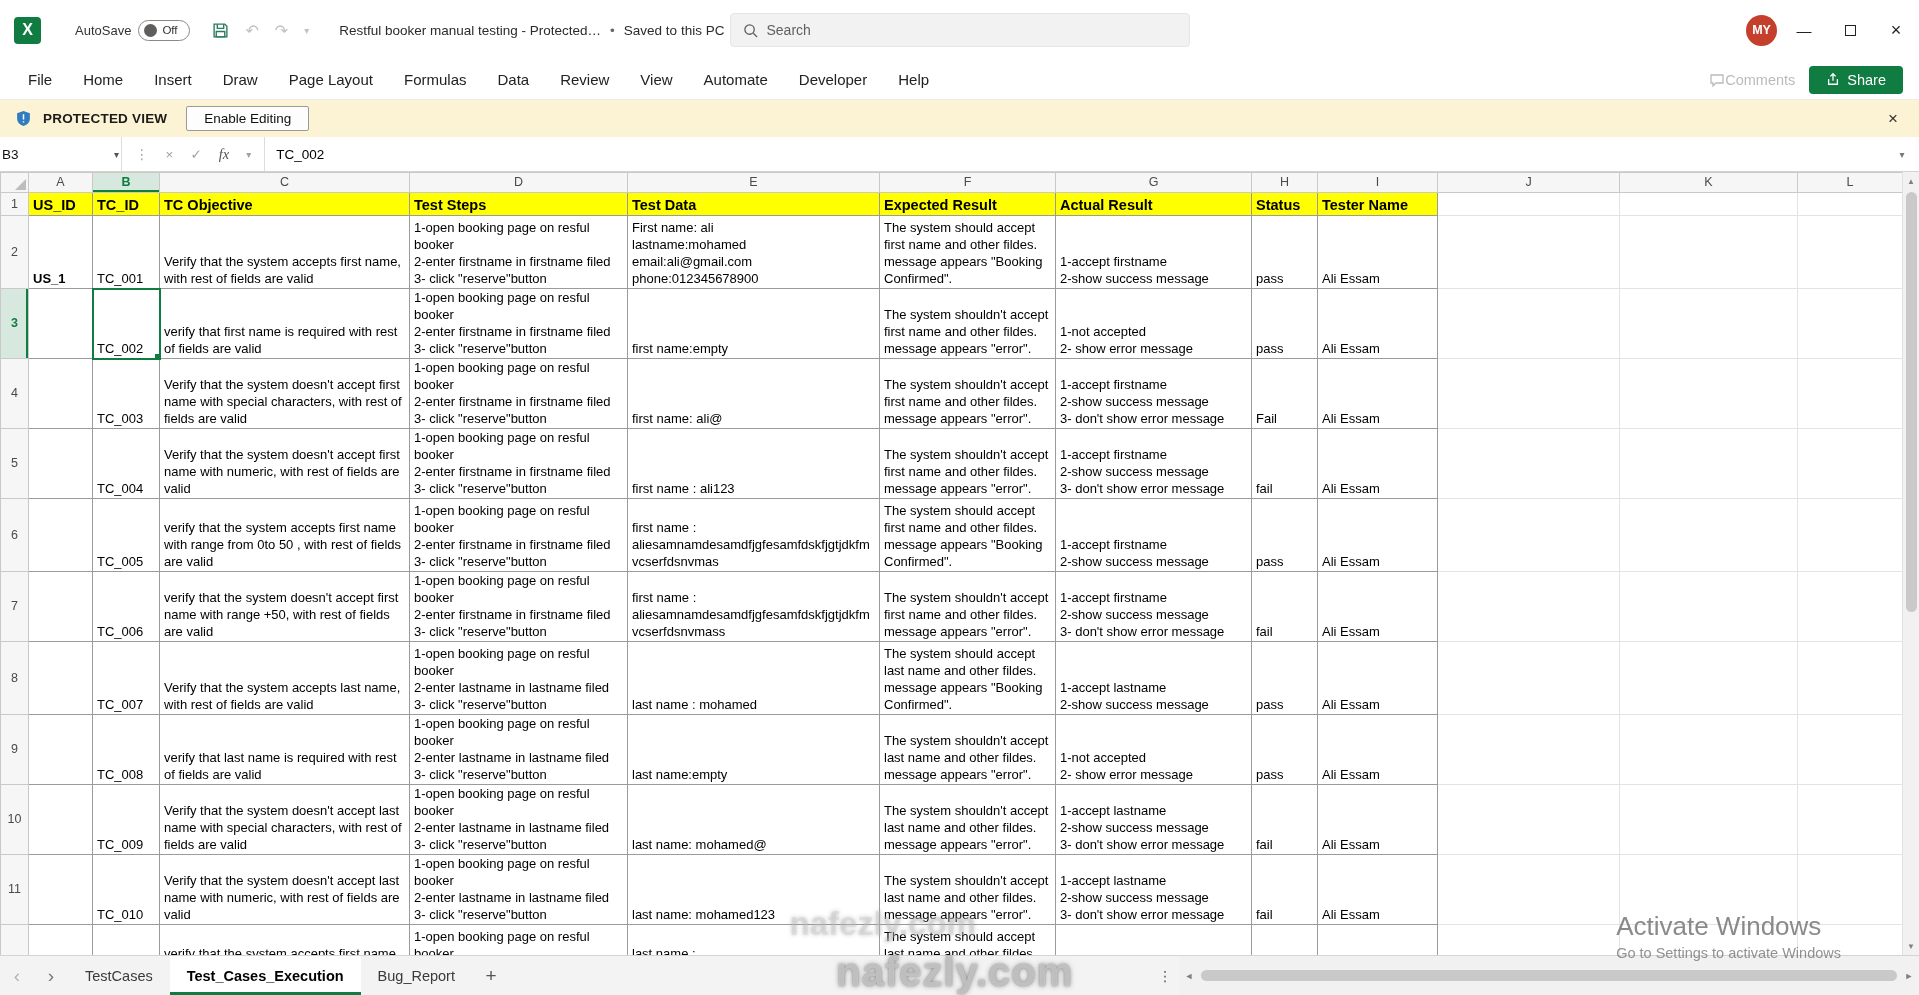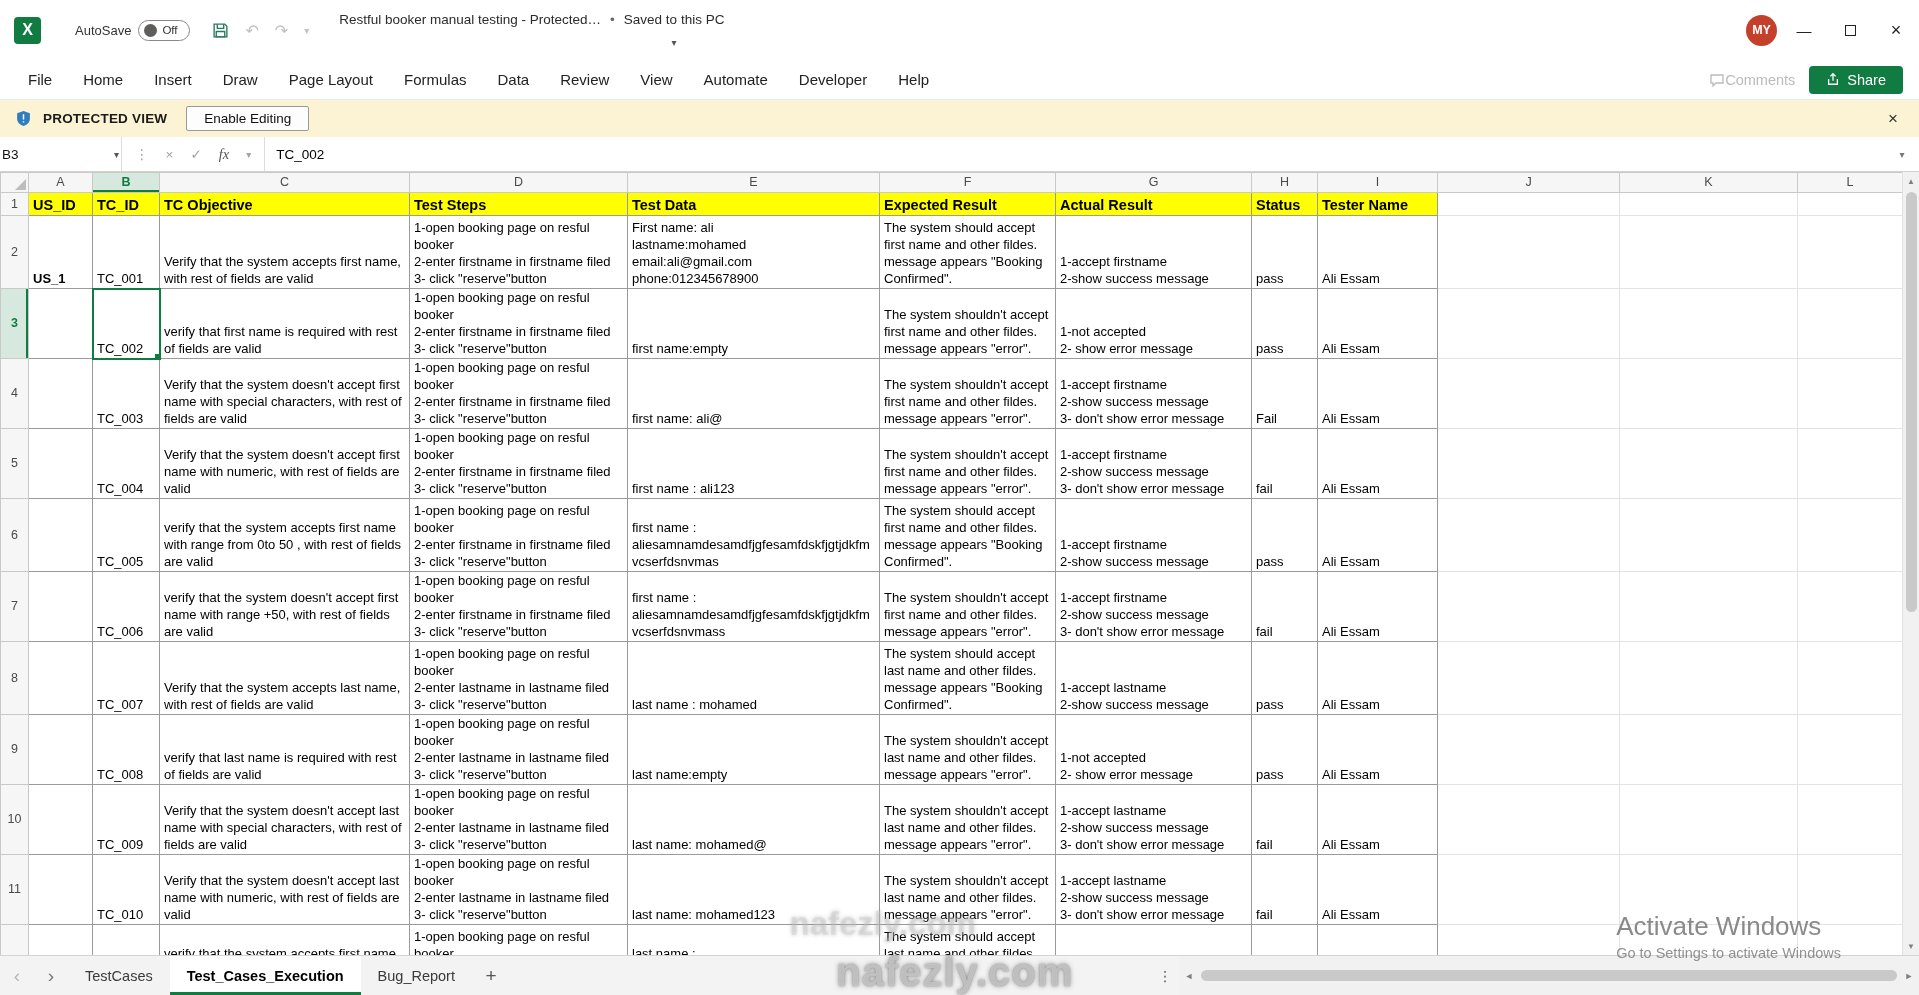--- a/index.html
+++ b/index.html
@@ -19,21 +19,21 @@
   .titlebar{height:60px;display:flex;align-items:center;gap:10px;padding:0 0 0 14px;position:relative;background:#fff;}
   .excel-logo{width:27px;height:27px;border-radius:4px;background:var(--green);color:#fff;font-weight:bold;font-size:16px;display:flex;align-items:center;justify-content:center;}
   .autosave{display:flex;align-items:center;gap:7px;font-size:13px;color:#333;margin-left:24px;}
   .toggle{width:52px;height:21px;border:1px solid #8a8886;border-radius:11px;display:flex;align-items:center;gap:5px;padding:0 5px;background:#fff;}
   .knob{width:13px;height:13px;border-radius:50%;background:#605e5c;}
   .toggle-state{font-size:11.5px;color:#333;}
   .qat{display:flex;align-items:center;gap:16px;margin-left:12px;font-size:16px;color:#c2c2c2;}
   .qat .save-svg{display:flex;}
   .tb-title{display:flex;align-items:flex-start;gap:9px;font-size:13.5px;color:#2b2b2b;margin-left:20px;white-space:nowrap;}
   .tb-title .sep{color:#666;}
-  .saved-btn{display:flex;align-items:center;gap:10px;color:#2b2b2b;flex-direction:column;}
+  .saved-btn{display:flex;align-items:center;gap:10px;color:#2b2b2b;}
   .saved-btn .dd{font-size:10px;color:#555;}
   .tb-search{position:absolute;left:50%;transform:translateX(-50%);top:13px;width:460px;height:34px;background:#f2f2f2;border:1px solid #e6e6e6;border-radius:4px;display:flex;align-items:center;gap:9px;padding:0 12px;color:#5f5f5f;font-size:14px;}
   .tb-right{margin-left:auto;display:flex;align-items:center;height:100%;}
   .avatar{width:31px;height:31px;border-radius:50%;background:#c5402c;color:#fff;font-size:12.5px;font-weight:bold;display:flex;align-items:center;justify-content:center;margin-right:4px;}
   .winbtn{width:46px;height:100%;display:flex;align-items:center;justify-content:center;font-size:15px;color:#222;}
   .maxbox{width:11px;height:11px;border:1.5px solid #222;display:block;}
 
   
   .ribbon{height:40px;display:flex;align-items:center;gap:31px;padding-left:28px;font-size:15px;color:#222;border-bottom:1px solid #ececec;background:#fff;}
   .ribbon-right{margin-left:auto;display:flex;align-items:center;gap:14px;padding-right:16px;}
@@ -122,20 +122,29 @@
       <span>↷</span>
       <span style="font-size:10px">▾</span>
     </div>
     <div class="tb-title">
       <span>Restful booker manual testing  -  Protected…</span>
       <span class="sep">•</span>
       <span class="saved-btn">
         <span>Saved to this PC</span>
         <span class="dd">▾</span>
       </span>
+    </div>
+    <div class="tb-search">
+      <span style="display:flex">
+        <svg width="15" height="15" viewBox="0 0 16 16">
+            <circle cx="7" cy="7" r="5" fill="none" stroke="#5f5f5f" stroke-width="1.4"></circle>
+            <path d="M11 11l4 4" stroke="#5f5f5f" stroke-width="1.4"></path>
+          </svg>
+      </span>
+      <span>Search</span>
     </div>
     <div class="tb-right">
       <div class="avatar">MY</div>
       <div class="winbtn">
           <span>—</span>
         </div>
       <div class="winbtn">
           <span class="maxbox"></span>
         </div>
       <div class="winbtn" style="font-size:18px">

